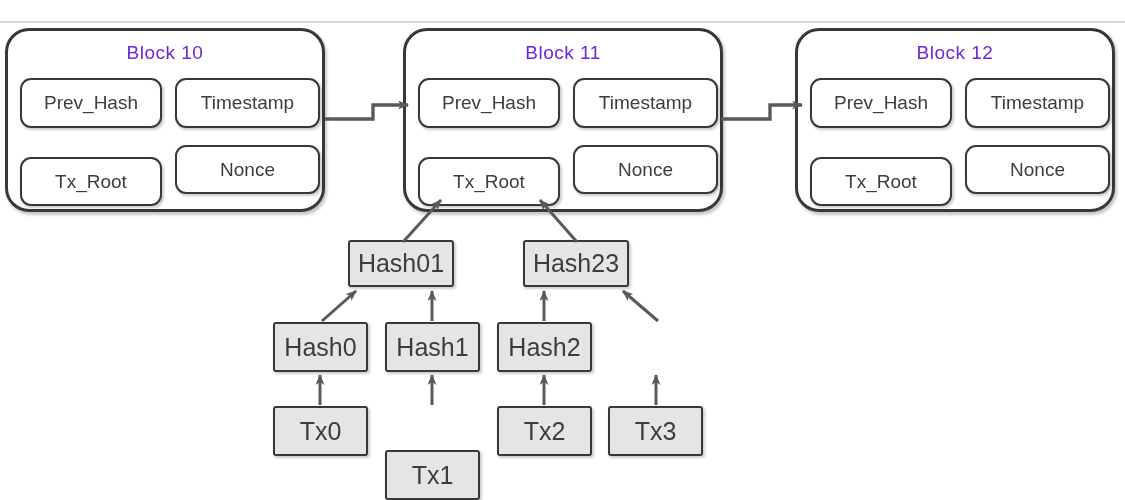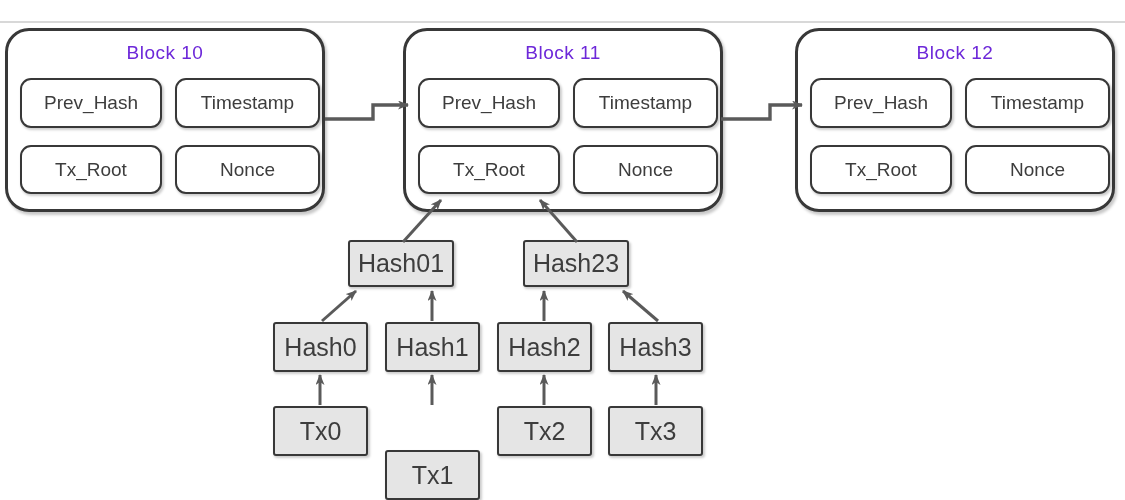--- a/index.html
+++ b/index.html
@@ -43,21 +43,21 @@
     border-radius: 11px;
     background: #ffffff;
     display: flex; align-items: center; justify-content: center;
     font-size: 19px;
     color: #3d3d3d;
     box-shadow: 1.5px 2px 2.5px rgba(0,0,0,0.20);
     box-sizing: border-box;
   }
   .f-prev  { left: 12px;  top: 47px;  width: 142px; height: 50px; }
   .f-time  { left: 167px; top: 47px;  width: 145px; height: 50px; }
-  .f-root  { left: 12px;  top: 114px; width: 142px; height: 49px; }
+  .f-root  { left: 12px;  top: 126px; width: 142px; height: 49px; }
   .f-nonce { left: 167px; top: 114px; width: 145px; height: 49px; }
   .node {
     position: absolute;
     border: 2.8px solid #383838;
     border-radius: 3px;
     background: #e5e5e5;
     display: flex; align-items: center; justify-content: center;
     font-size: 25px;
     color: #3d3d3d;
     box-shadow: 1.5px 2px 2.5px rgba(0,0,0,0.20);
@@ -109,21 +109,20 @@
     <div class="field f-time">Timestamp</div>
     <div class="field f-root">Tx_Root</div>
     <div class="field f-nonce">Nonce</div>
   </div>
 
   <div class="node n-hash01">Hash01</div>
   <div class="node n-hash23">Hash23</div>
   <div class="node n-hash0">Hash0</div>
   <div class="node n-hash1">Hash1</div>
   <div class="node n-hash2">Hash2</div>
-  <div class="node n-hash3">Hash3</div>
   <div class="node n-tx0">Tx0</div>
   <div class="node n-tx1">Tx1</div>
   <div class="node n-tx2">Tx2</div>
   <div class="node n-tx3">Tx3</div>
 
   <svg class="arrow-layer" viewBox="0 0 1125 500">
     <defs>
       <marker id="ah" markerWidth="11" markerHeight="9" refX="10" refY="4.5" orient="auto" markerUnits="userSpaceOnUse">
         <path d="M0,0 L11,4.5 L0,9 L3,4.5 Z" fill="#5a5a5a"></path>
       </marker>

